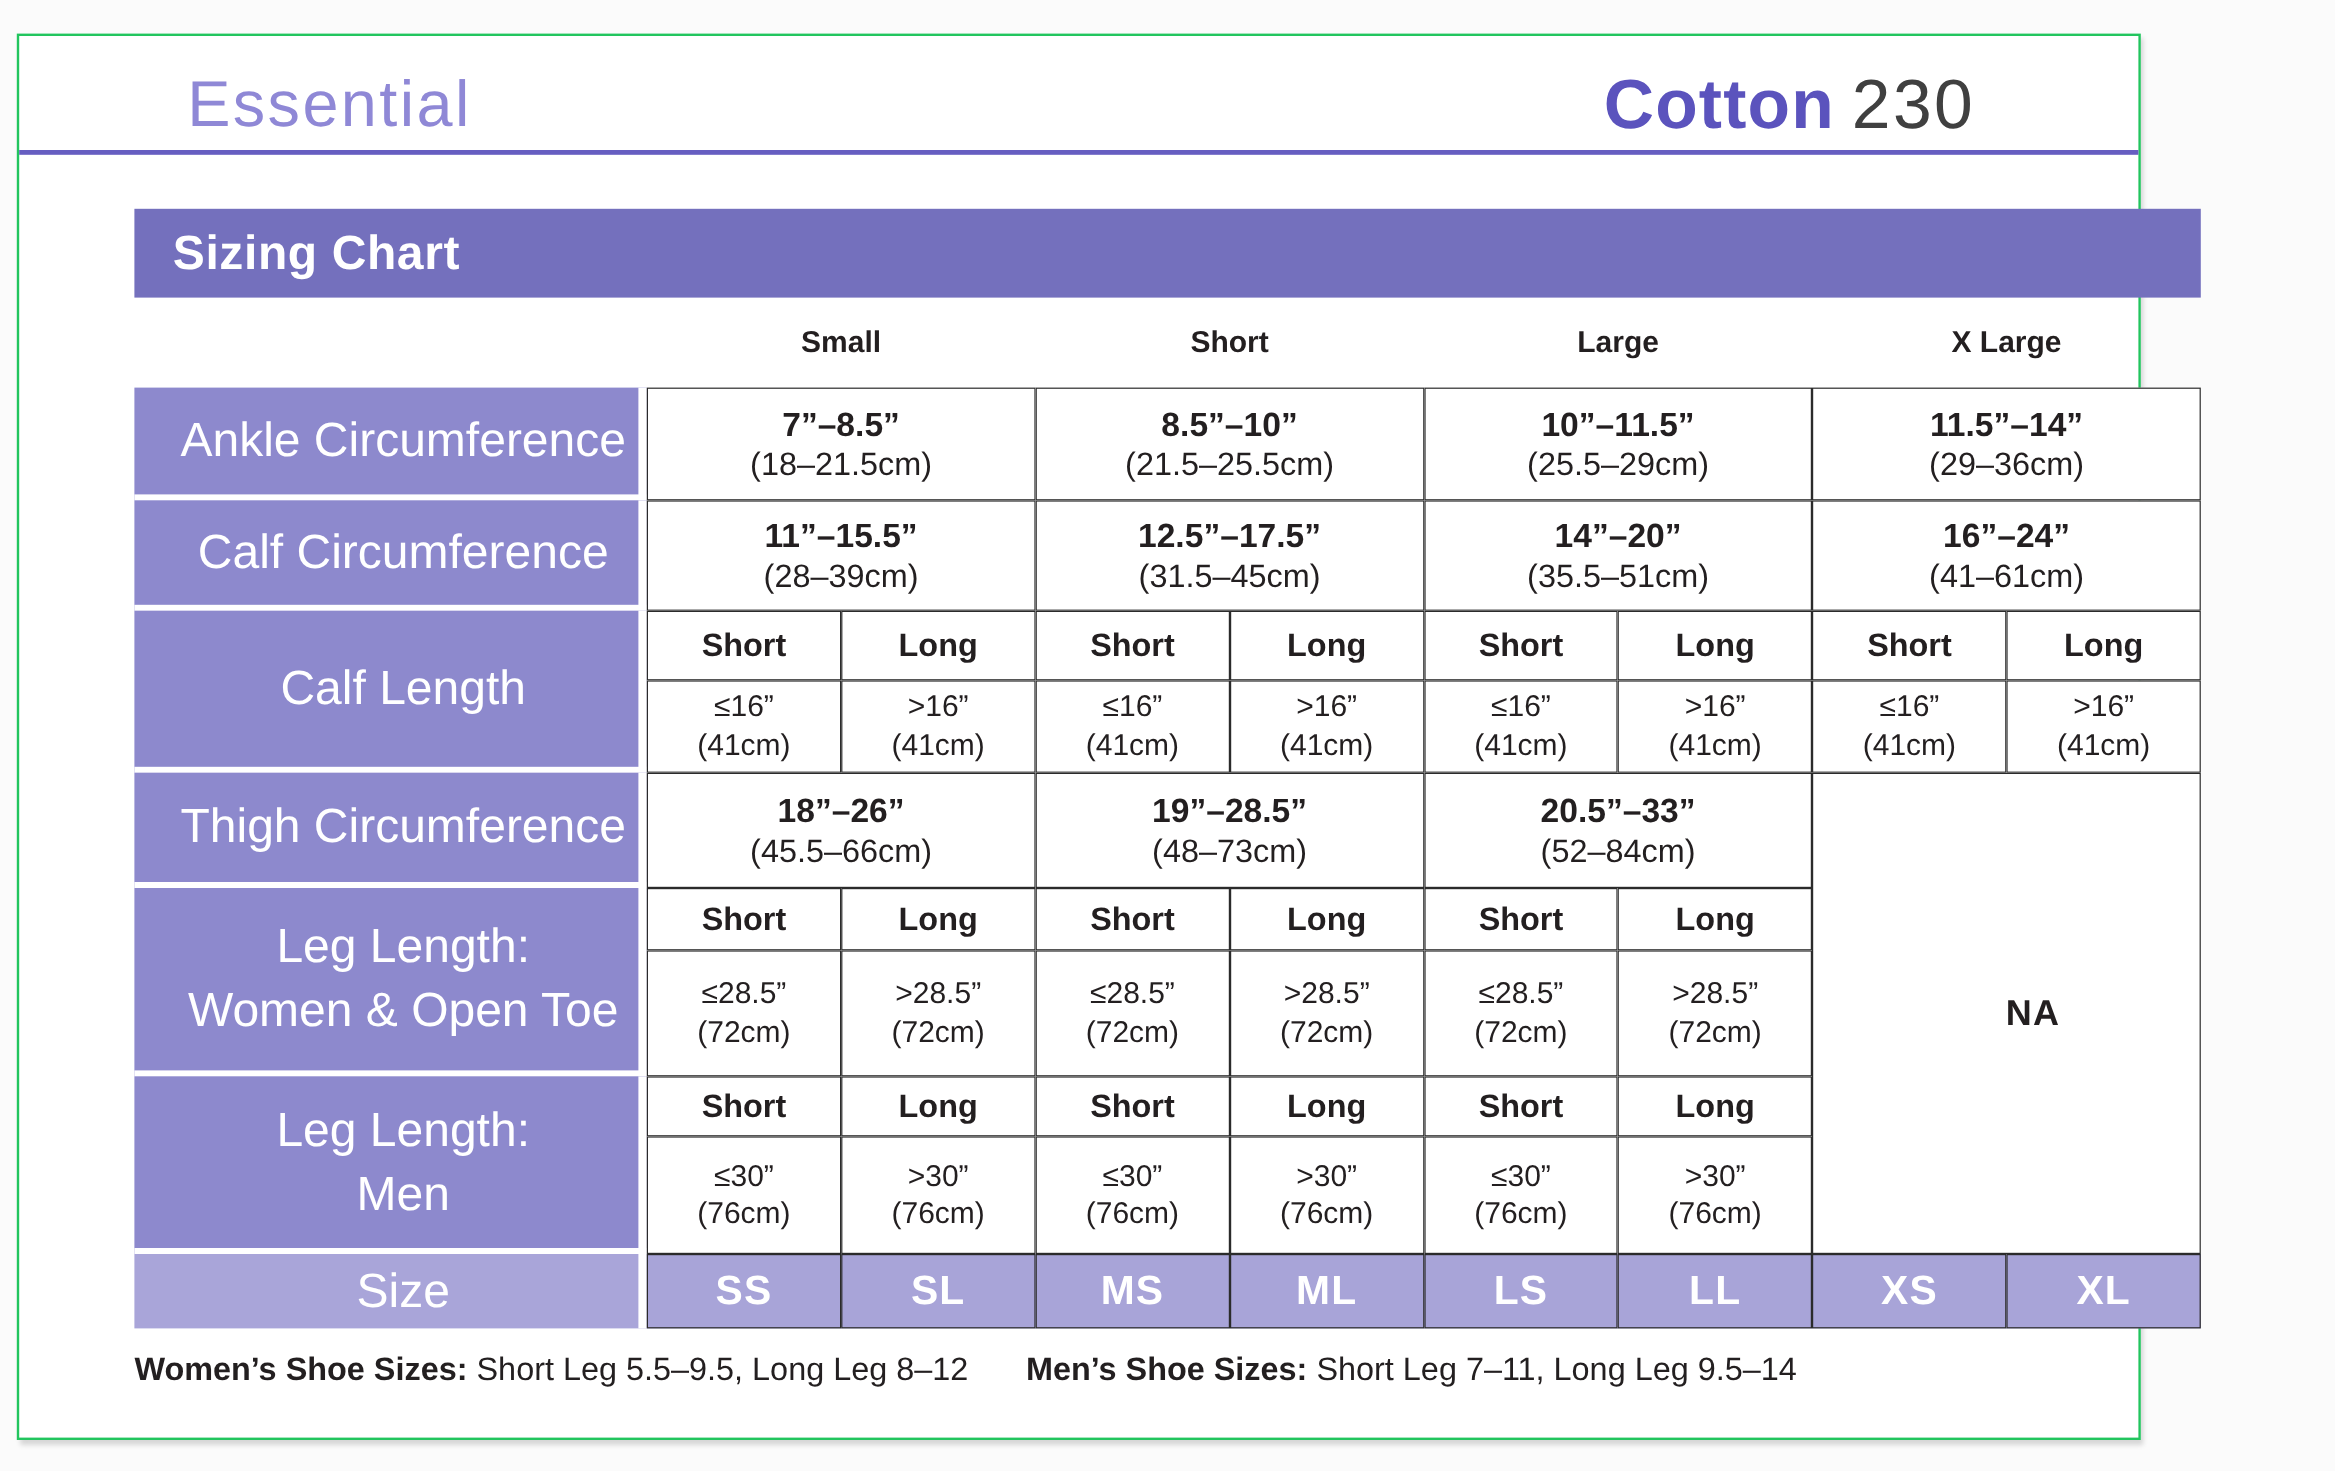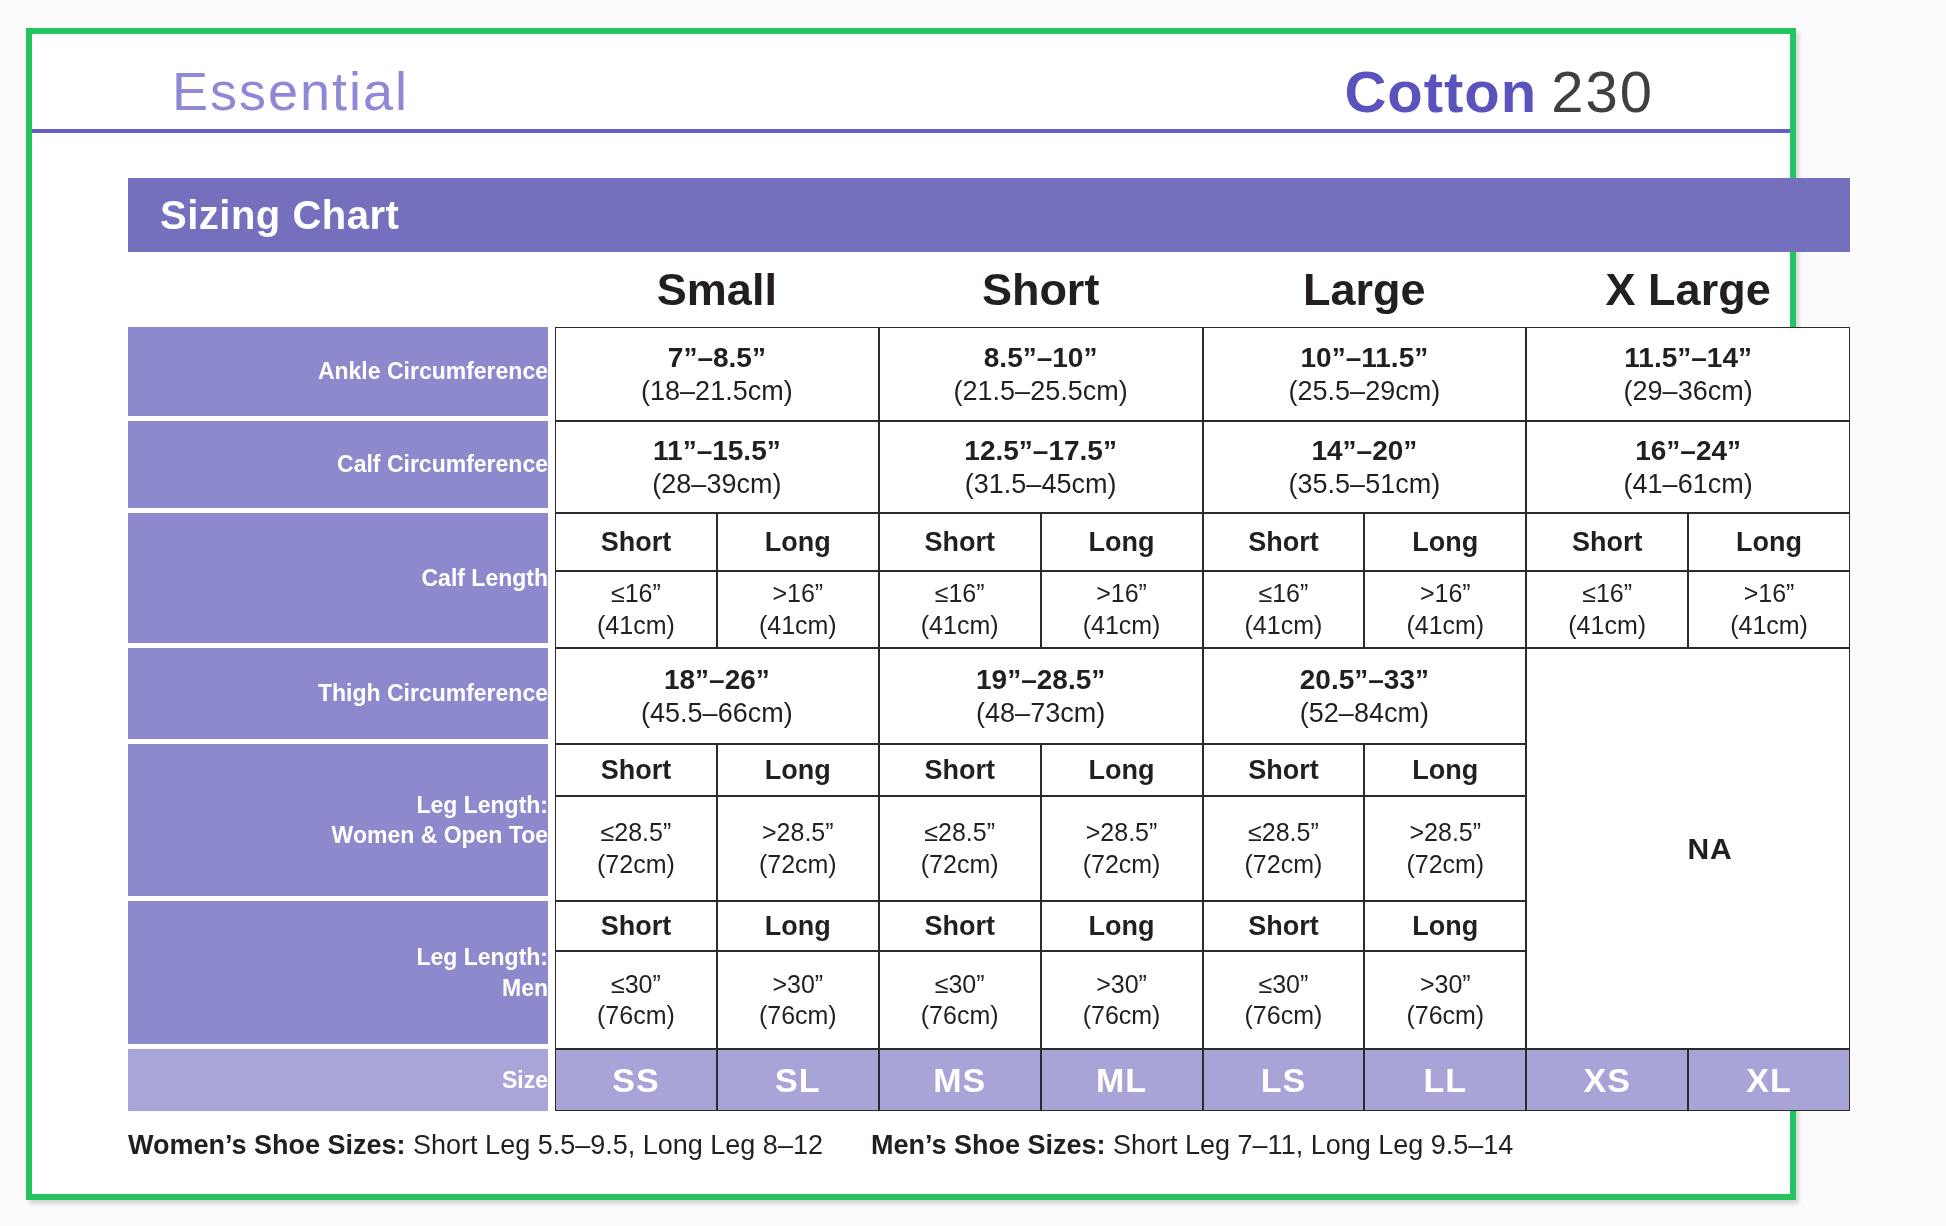--- a/index.html
+++ b/index.html
@@ -1,46 +1,46 @@
 <!DOCTYPE html>
 <html><head>
 <meta charset="utf-8">
 <style>
   * { margin:0; padding:0; box-sizing:border-box; }
   html,body { width:1946px; height:1226px; background:#fbfbfb; font-family:"Liberation Sans", sans-serif; }
   .canvas { position:relative; width:1946px; height:1226px; overflow:hidden; }
-  .card { position:absolute; left:26px; top:28px; width:1770px; height:1172px; background:#ffffff;
-          border:6px solid #22c55e; box-shadow:3px 4px 4px rgba(0,0,0,0.15); }
+  .card { position:absolute; left:14px; top:28px; width:1770px; height:1172px; background:#ffffff;
+          border:2px solid #22c55e; box-shadow:3px 4px 4px rgba(0,0,0,0.15); }
 
   
   .brand { position:absolute; left:140px; top:26px; font-size:54px; font-weight:300;
            color:#8f88d6; letter-spacing:2px; }
   .product { position:absolute; right:136px; top:24px; font-size:58px; white-space:nowrap; }
   .product .p-name { font-weight:700; color:#5b53bd; letter-spacing:1px;margin-left:42px; }
   .product .p-num  { font-weight:300; color:#404040; margin-left:14px; letter-spacing:2px; }
   .rule { position:absolute; left:0; top:95px; width:100%; height:4px; background:#665ec1; }
 
   
   .banner { position:absolute; left:96px; top:144px; width:1722px; height:74px; background:#7470bd;
             display:flex; align-items:center; padding-left:32px; }
   .banner span { color:#ffffff; font-weight:700; font-size:40px; letter-spacing:0.5px; }
 
   
   .colhead-row { position:absolute; left:96px; top:218px; width:1722px; height:75px;
                  display:grid; grid-template-columns:427px repeat(8,1fr); }
   .colhead { grid-row:1; display:flex; align-items:center; justify-content:center;
-             font-size:45px; font-weight:700; color:#231f20; }
+             font-size:25px; font-weight:700; color:#231f20; }
 
   
   .tbl { position:absolute; left:96px; top:293px; width:1722px;
          display:grid; grid-template-columns:427px repeat(8,1fr);
          grid-template-rows:94px 92px 58px 77px 96px 52px 105px 50px 98px 62px; }
-  .lbl { grid-column:1; background:#8d89cd; color:#ffffff; font-weight:700; font-size:23px;
+  .lbl { grid-column:1; background:#8d89cd; color:#ffffff; font-weight:400; font-size:40px;
          line-height:1.32; display:flex; flex-direction:column; justify-content:center;
-         align-items:flex-end; padding-left:28px; border-right:7px solid #ffffff;
+         align-items:center; padding-left:28px; border-right:7px solid #ffffff;
          border-bottom:5px solid #ffffff; }
   .lbl.last { border-bottom:none; background:#a9a5d9; }
   .d { background:#ffffff; border:1px solid #2b2b2b; display:flex; flex-direction:column;
        align-items:center; justify-content:center; text-align:center; color:#231f20; }
   .in  { font-weight:700; font-size:28px; line-height:1.25; }
   .cm  { font-weight:400; font-size:27px; line-height:1.25; }
   .subh { font-weight:700; font-size:27px; }
   .sv .in { font-weight:400; font-size:25px; }
   .sv .cm { font-weight:400; font-size:25px; }
   .na { font-weight:700; font-size:30px; letter-spacing:1px;margin-left:44px; }

